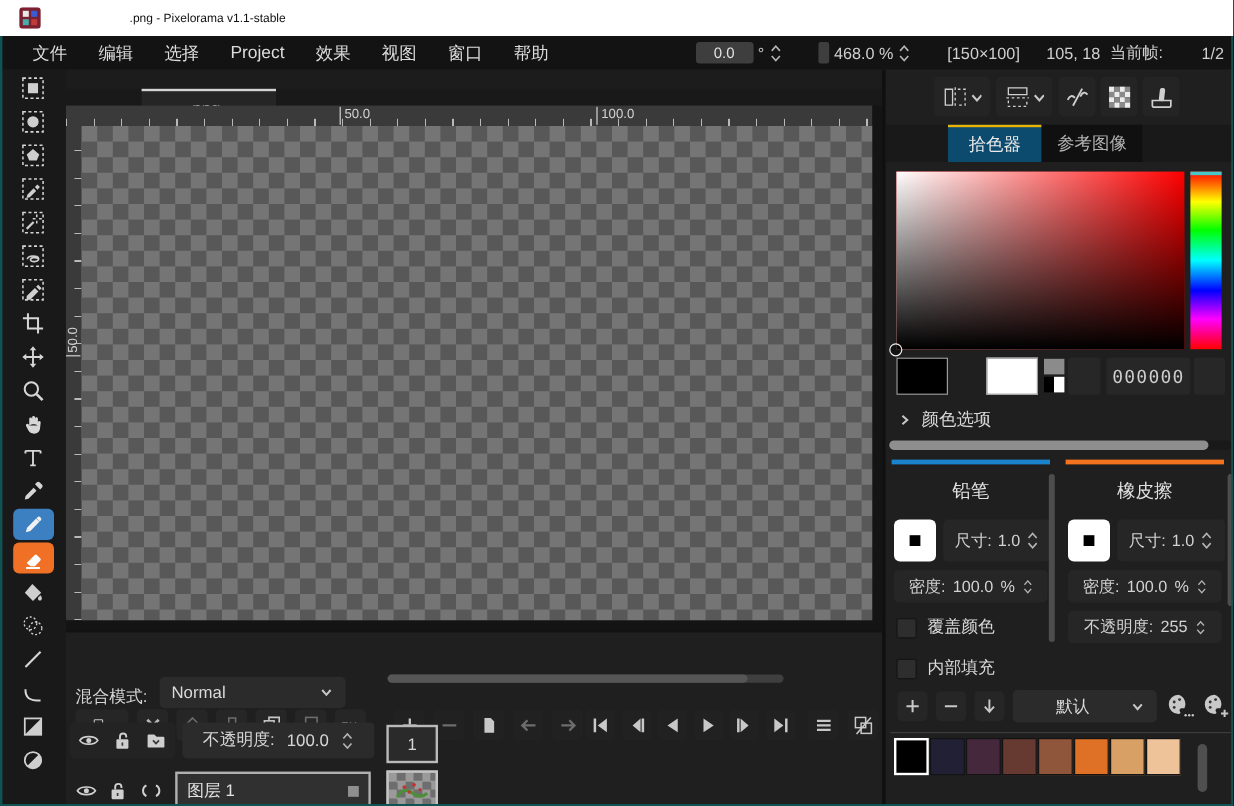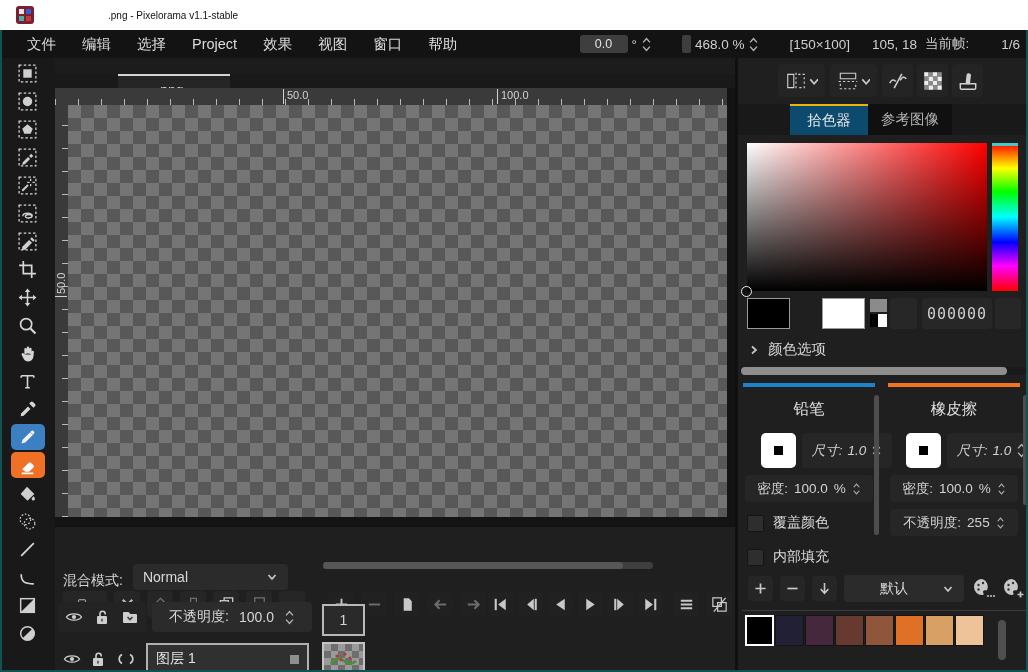--- a/index.html
+++ b/index.html
@@ -124,21 +124,21 @@
              font-family:"DejaVu Sans Mono","Liberation Mono",monospace;}
   .coloropt{position:absolute;left:10px;top:282px;display:flex;align-items:center;gap:8px;color:#d8d8d8;font-size:14.5px;}
   .rp-hscroll{position:absolute;left:2px;top:309px;width:286px;height:8px;background:#191919;border-radius:4px;}
   .rp-hscroll .thumb{position:absolute;left:1px;top:0;width:266px;height:8px;background:#8e8e8e;border-radius:4px;}
 
   
   .tool-panels{position:absolute;left:0;top:325px;width:100%;height:183px;}
   .tpanel{position:absolute;top:0;width:132px;height:183px;}
   .tpanel .accent{height:4px;width:100%;}
   .tpanel .ptitle{text-align:center;font-size:15.5px;color:#e0e0e0;margin-top:12px;}
-  .brush-row{position:absolute;left:18px;top:50px;display:flex;gap:6px;align-items:center;font-style:italic;}
+  .brush-row{position:absolute;left:2px;top:50px;display:flex;gap:6px;align-items:center;}
   .brush-btn{width:35px;height:35px;border-radius:5px;background:#fff;border:none;display:flex;align-items:center;justify-content:center;}
   .brush-btn .dot{width:9px;height:9px;background:#000;}
   .spinbox{background:#262626;border-radius:4px;height:35px;display:flex;align-items:center;justify-content:center;gap:5px;
            color:#d2d2d2;font-size:13.5px;padding:0 4px;}
   .size-spin{width:82px;}
   .bar-spin{position:absolute;left:2px;top:92px;width:128px;height:27px;background:#262626;border-radius:4px;
             display:flex;align-items:center;justify-content:center;gap:6px;color:#d2d2d2;font-size:13.5px;box-sizing:border-box;}
   .chk-row{position:absolute;left:4px;display:flex;align-items:center;gap:9px;color:#dadada;font-size:14px;}
   .checkbox{width:17px;height:17px;background:#2e2e2e;border:1px solid #151515;border-radius:2px;box-sizing:border-box;}
   .vscroll-thumb{position:absolute;width:5px;border-radius:3px;background:#4d4d4d;}
@@ -232,21 +232,21 @@
               <path d="M2 7.5 L6 3 L10 7.5 M2 12.5 L6 17 L10 12.5" stroke="#b4b4b4" stroke-width="1.6"></path>
             </svg>
           </span>
       </span>
       <span class="mb-sep"></span>
       <span class="mb-val">[150×100]</span>
       <span class="mb-sep" style="width:6px"></span>
       <span class="mb-val">105, 18</span>
       <span class="mb-val">当前帧:</span>
       <span class="mb-sep" style="width:16px"></span>
-      <span class="mb-val">1/6</span>
+      <span class="mb-val">1/2</span>
     </div>
   </div>
 
   <div class="toolcol">
 
   <button class="tool-btn">
         <span class="icon">
           <svg viewBox="0 0 20 20" fill="none">
             <rect x="2" y="2" width="16" height="16" stroke="#d6d6d6" stroke-dasharray="2.4 2" stroke-width="1.2"></rect>
             <rect x="6" y="6" width="8" height="8" fill="#cfcfcf"></rect>

